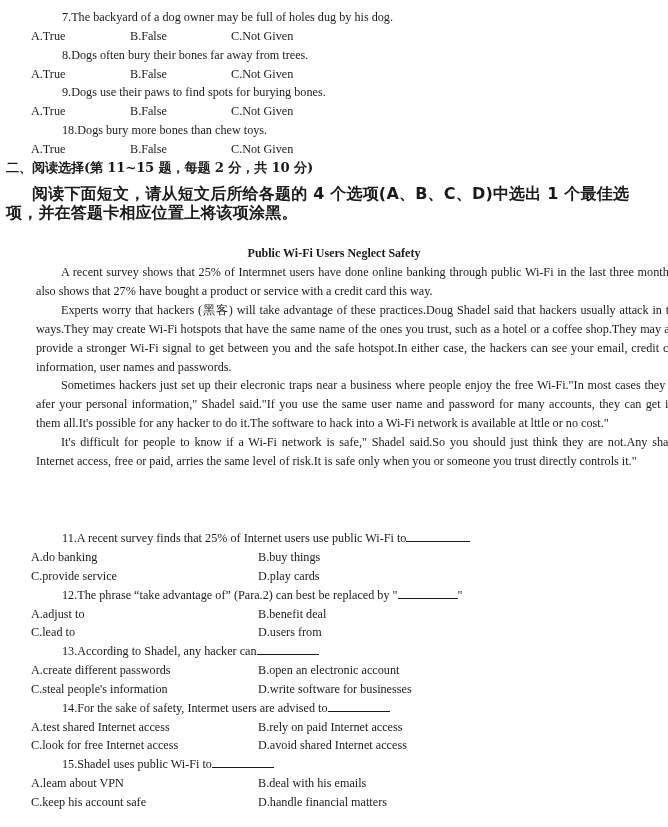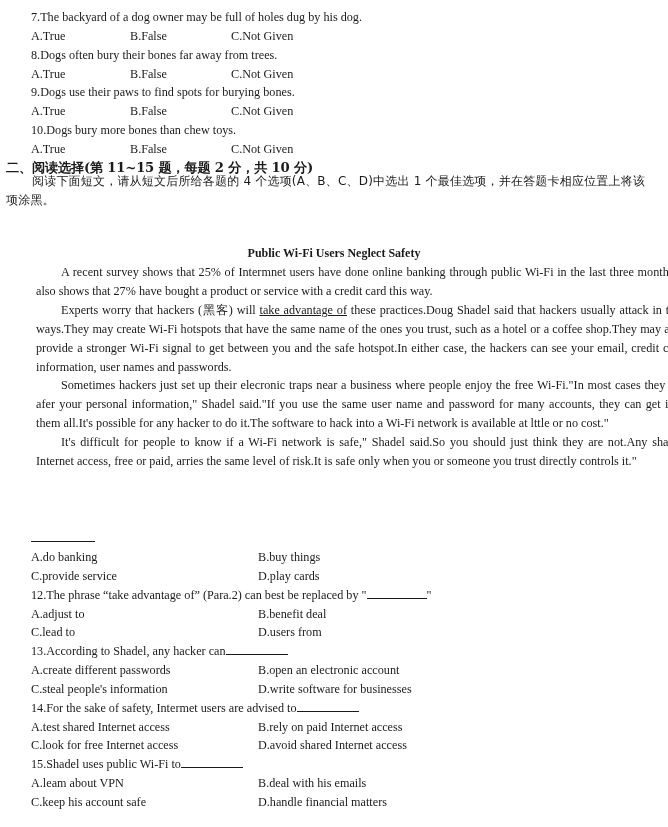--- a/index.html
+++ b/index.html
@@ -2,45 +2,46 @@
 <html><head>
   <meta charset="utf-8">
   <style>
     html, body { margin: 0; padding: 0; background: #ffffff; }
     body {
       width: 668px; height: 827px; overflow: hidden; position: relative;
       font-family: "Liberation Serif", "DejaVu Serif", serif;
       color: #1a1a1a; font-size: 12.2px;
     }
     .page { position: absolute; left: 0; top: 0; width: 668px; }
-    .line { position: absolute; white-space: nowrap; line-height: 14px; }
+    .line { position: absolute; white-space: nowrap; line-height: 14px; margin-left: 31px; }
     .q { left: 31px; }
     .opt { position: absolute; white-space: nowrap; line-height: 14px; }
     .section-head {
       position: absolute; left: 6px; top: 160px; white-space: nowrap;
       font-weight: bold; font-size: 13.2px;
       font-family: "DejaVu Serif", "Liberation Serif", serif;
       line-height: 16px; letter-spacing: -0.2px;
     }
     .instr {
-      position: absolute; left: 6px; width: 648px; top: 172px;
-      font-size: 12px; line-height: 19px; text-indent: 26px;
+      position: absolute; left: 6px; width: 648px; top: 184px;
+      font-size: 16px; line-height: 19px; text-indent: 26px;
       font-family: "DejaVu Sans", "Liberation Sans", sans-serif;
       letter-spacing: 0.2px;
+      font-weight: bold;
     }
     .title {
       position: absolute; left: 0; width: 668px; top: 246px; text-align: center;
       font-weight: bold; font-size: 12px; line-height: 14px;
     }
     .passage { position: absolute; left: 6px; width: 648px; top: 263px; margin-left: 30px; }
     .para {
       margin: 0; text-indent: 25px; text-align: justify;
       text-align-last: left; line-height: 18.9px; font-size: 12.2px;
     }
-    .u { text-decoration: underline; }
+    .u { }
     .blank {
       display: inline-block; border-bottom: 1px solid #1a1a1a;
       height: 10px; vertical-align: baseline;
     }
   </style>
 </head>
 <body>
 
 <div class="page">
 
@@ -56,39 +57,39 @@
     <div class="opt" style="left:130px;top:67px">B.False</div>
     <div class="opt" style="left:231px;top:67px">C.Not Given</div>
   </div>
   <div>
     <div class="line q" style="top:85px">9.Dogs use their paws to find spots for burying bones.</div>
     <div class="opt" style="left:31px;top:104px">A.True</div>
     <div class="opt" style="left:130px;top:104px">B.False</div>
     <div class="opt" style="left:231px;top:104px">C.Not Given</div>
   </div>
   <div>
-    <div class="line q" style="top:123px">10.Dogs bury more bones than chew toys.</div>
+    <div class="line q" style="top:123px">18.Dogs bury more bones than chew toys.</div>
     <div class="opt" style="left:31px;top:142px">A.True</div>
     <div class="opt" style="left:130px;top:142px">B.False</div>
     <div class="opt" style="left:231px;top:142px">C.Not Given</div>
   </div>
 
   <div class="section-head">二、阅读选择(第 11~15 题，每题 2 分，共 10 分)</div>
   <div class="instr">阅读下面短文，请从短文后所给各题的 4 个选项(A、B、C、D)中选出 1 个最佳选项，并在答题卡相应位置上将该项涂黑。</div>
 
   <div class="title">Public Wi-Fi Users Neglect Safety</div>
   <div class="passage">
     <p class="para">A recent survey shows that 25% of Intermnet users have done online banking through public Wi-Fi in the last three months.It also shows that 27% have bought a product or service with a credit card this way.</p>
     <p class="para"><span>Experts worry that hackers (黑客) will </span><span class="u">take advantage of</span><span> these practices.Doug Shadel said that hackers usually attack in two ways.They may create Wi-Fi hotspots that have the same name of the ones you trust, such as a hotel or a coffee shop.They may also provide a stronger Wi-Fi signal to get between you and the safe hotspot.In either case, the hackers can see your email, credit card information, user names and passwords.</span></p>
     <p class="para">Sometimes hackers just set up their elecronic traps near a business where people enjoy the free Wi-Fi."In most cases they are afer your personal information," Shadel said."If you use the same user name and password for many accounts, they can get into them all.It's possible for any hacker to do it.The software to hack into a Wi-Fi network is available at lttle or no cost."</p>
     <p class="para">It's difficult for people to know if a Wi-Fi network is safe," Shadel said.So you should just think they are not.Any shared Internet access, free or paid, arries the same level of risk.It is safe only when you or someone you trust directly controls it."</p>
   </div>
 
   <div>
-    <div class="line q" style="top:531px"><span class="blank" style="width:64px"></span></div>
+    <div class="line q" style="top:531px"><span>11.A recent survey finds that 25% of Internet users use public Wi-Fi to</span><span class="blank" style="width:64px"></span></div>
     <div class="opt" style="left:31px;top:550px">A.do banking</div>
     <div class="opt" style="left:258px;top:550px">B.buy things</div>
     <div class="opt" style="left:31px;top:569px">C.provide service</div>
     <div class="opt" style="left:258px;top:569px">D.play cards</div>
   </div>
   <div>
     <div class="line q" style="top:588px"><span>12.The phrase “take advantage of” (Para.2) can best be replaced by "</span><span class="blank" style="width:60px"></span><span>"</span></div>
     <div class="opt" style="left:31px;top:607px">A.adjust to</div>
     <div class="opt" style="left:258px;top:607px">B.benefit deal</div>
     <div class="opt" style="left:31px;top:625px">C.lead to</div>

